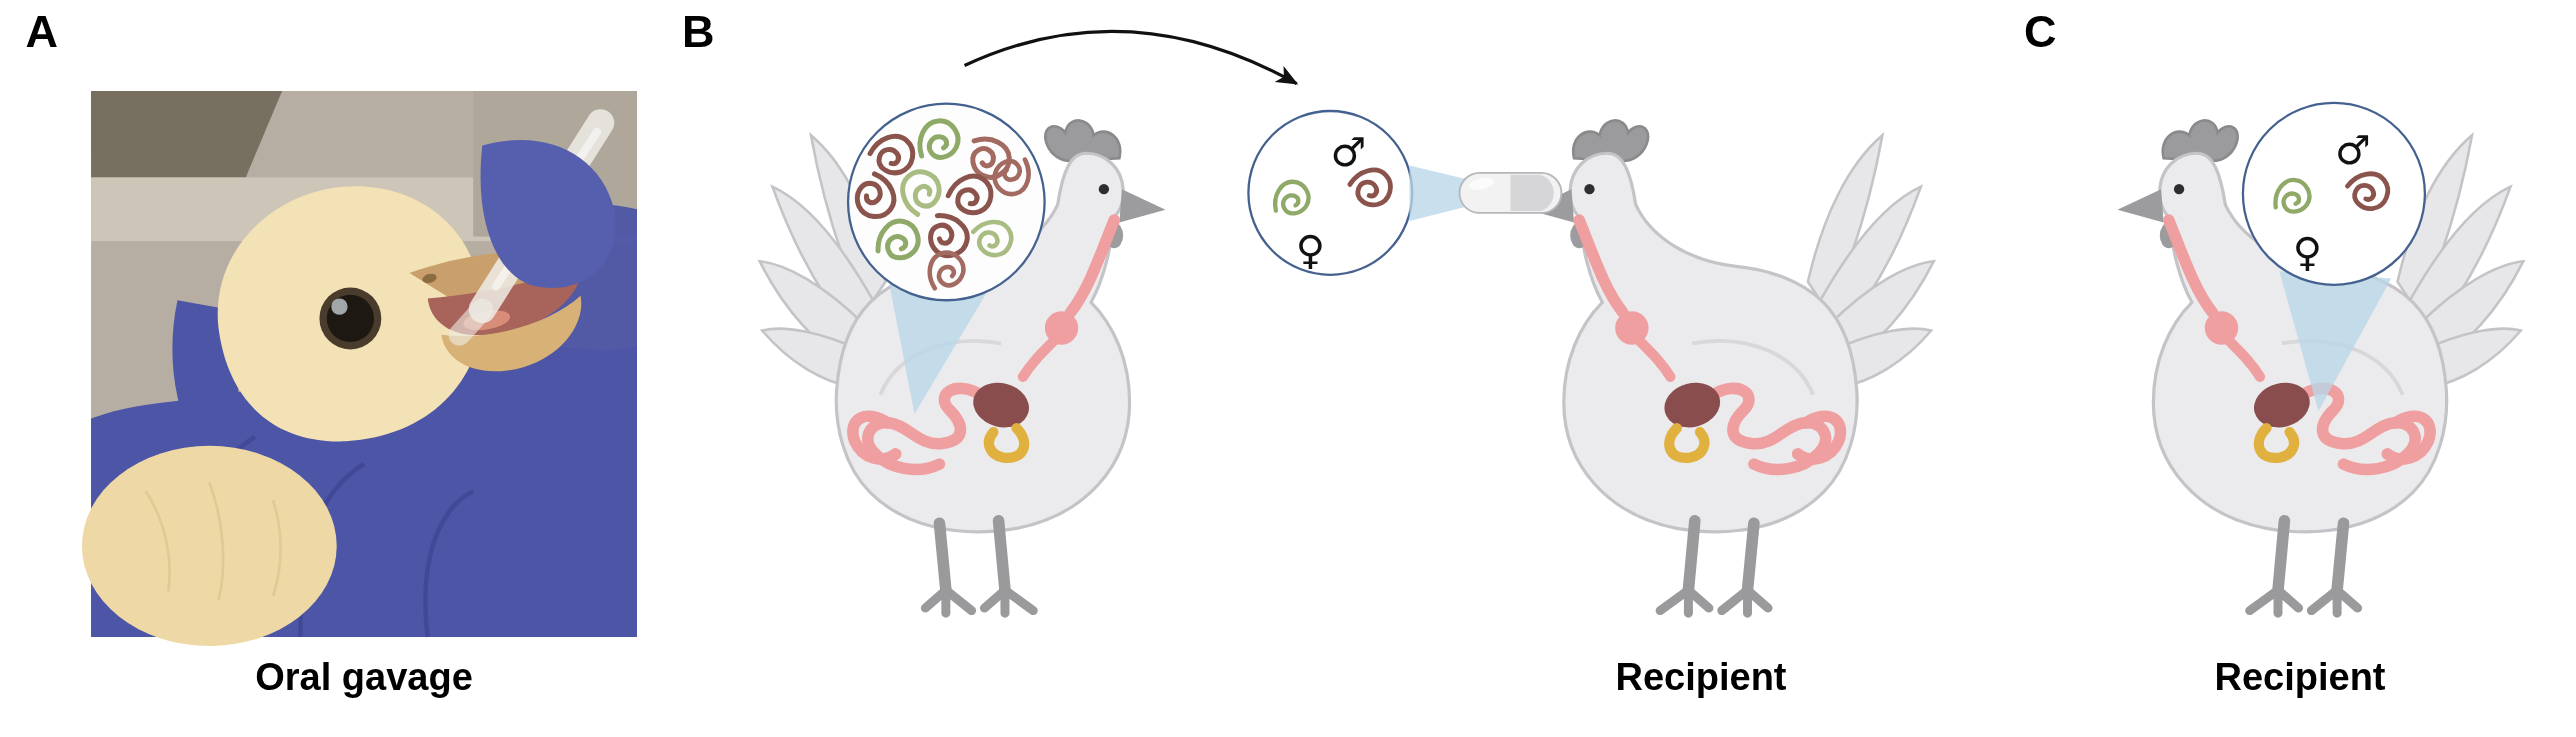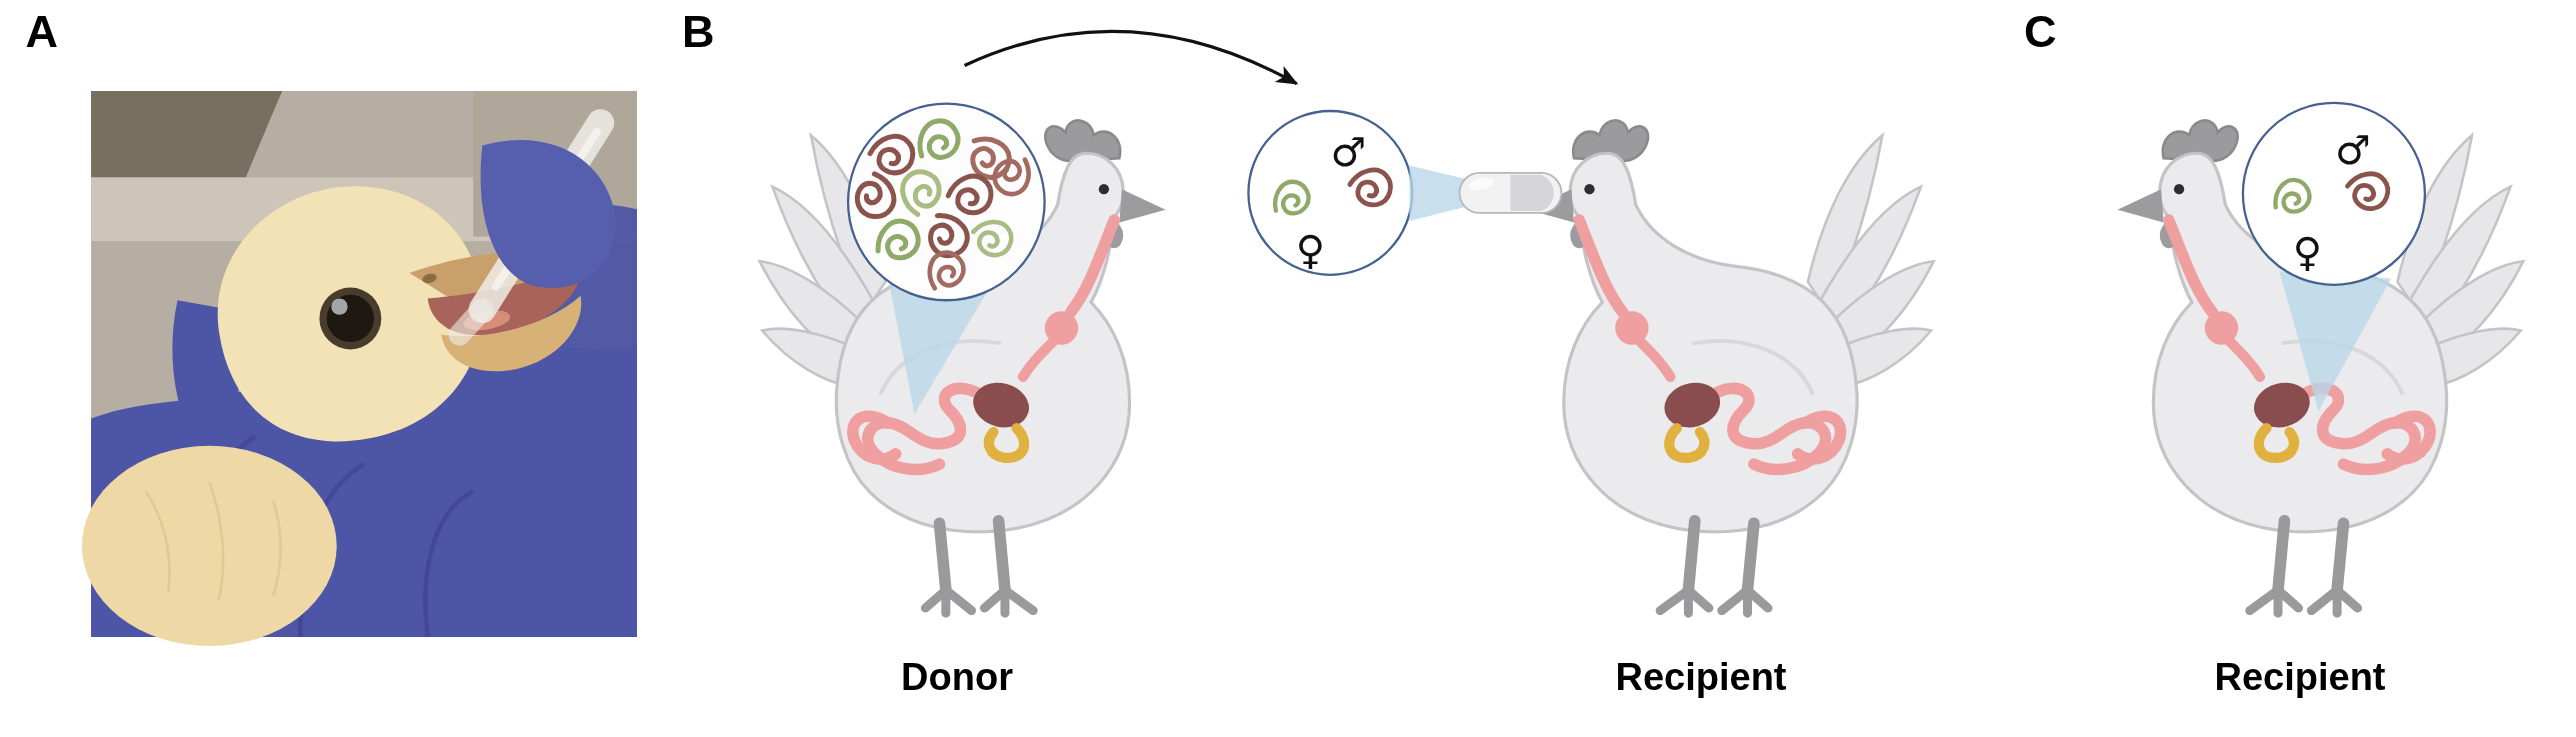--- a/index.html
+++ b/index.html
@@ -173,18 +173,18 @@
       <use href="#worm" transform="translate(2604,210) rotate(25) scale(1.05) translate(-25,-25)" stroke="#8a544c"></use>
       <use href="#worm" transform="translate(2520,216) rotate(-20) scale(0.95) translate(-25,-25)" stroke="#8fa968"></use>
       <text class="sym" x="2536" y="292" font-size="44" text-anchor="middle" fill="#111">♀</text>
     </g>
   </svg>
 
   <div class="panel-label" style="left:25.5px;top:9px">A</div>
   <div class="panel-label" style="left:682px;top:9px">B</div>
   <div class="panel-label" style="left:2024px;top:9px">C</div>
 
-  <div class="caption" style="left:784px;top:657px;width:346px">Donor</div>
+  <div class="caption" style="left:91px;top:657px;width:546px">Oral gavage</div>
   <div class="caption" style="left:1528px;top:657px;width:346px">Recipient</div>
   <div class="caption" style="left:2127px;top:657px;width:346px">Recipient</div>
 
 </div>
 
 
 </body></html>

